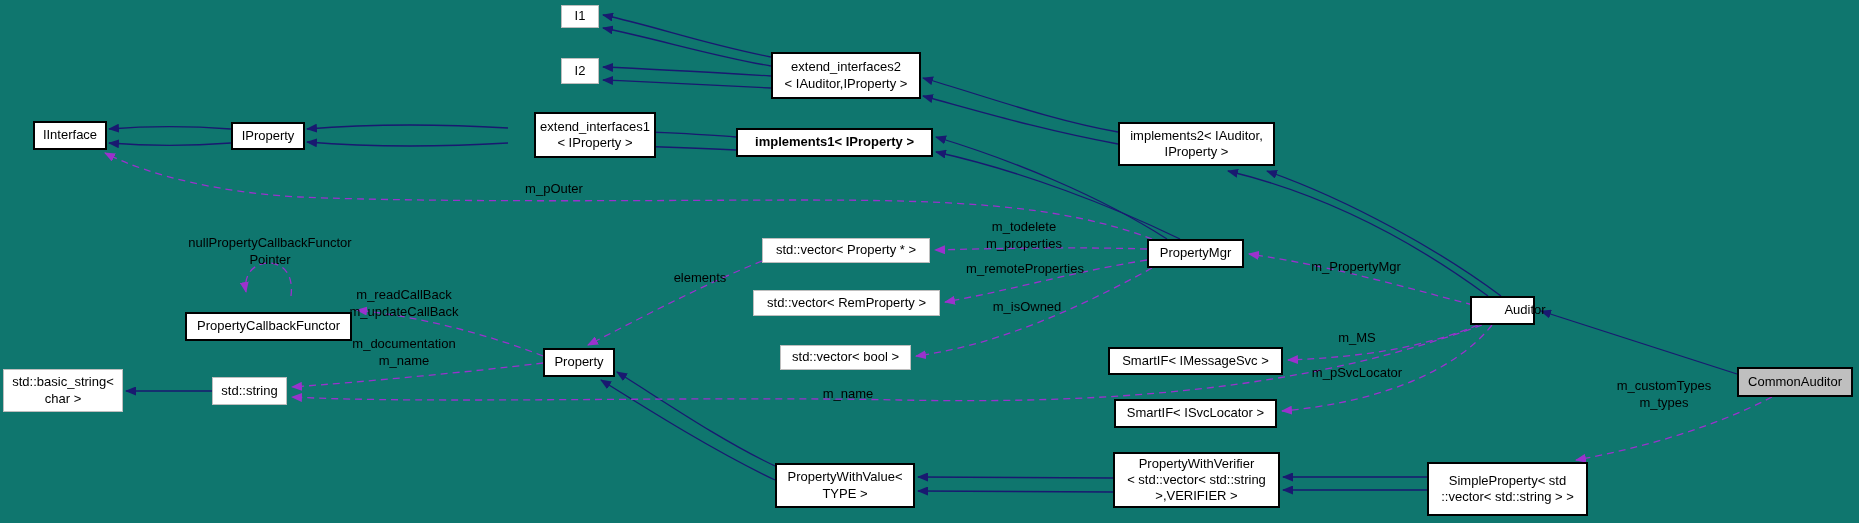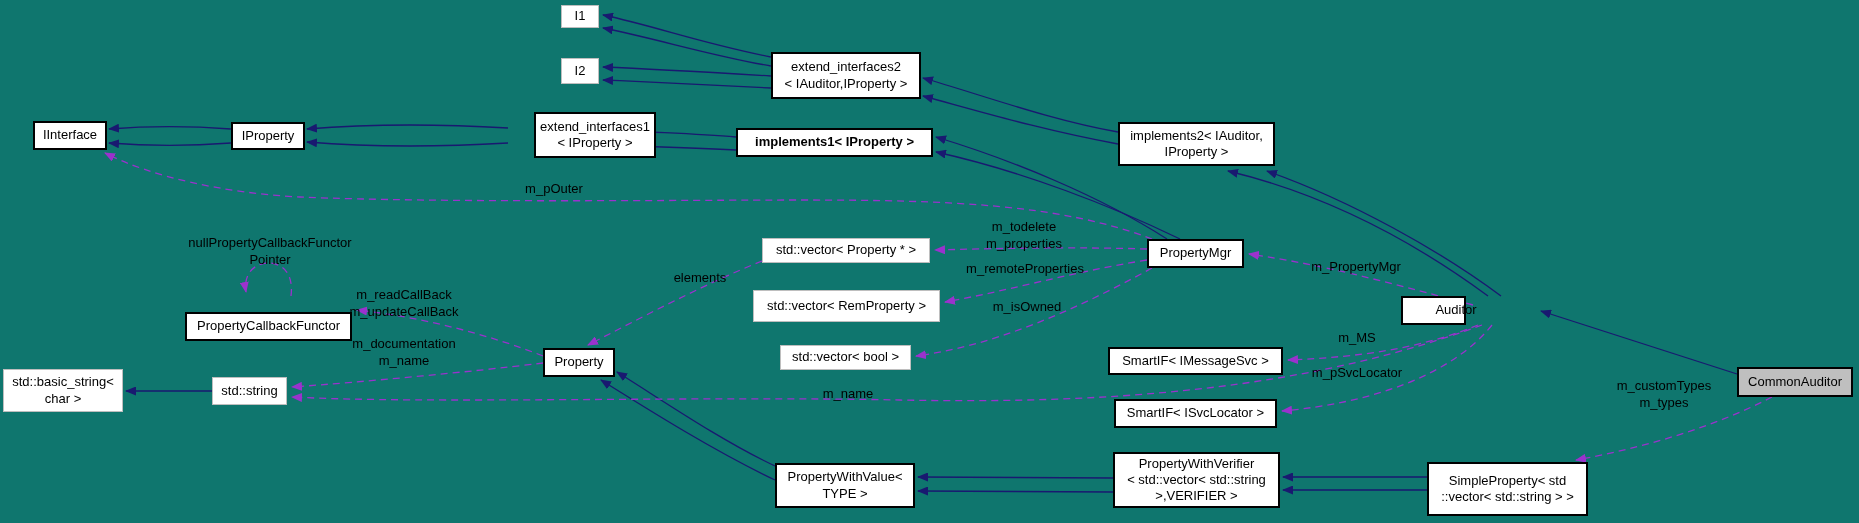--- a/index.html
+++ b/index.html
@@ -98,24 +98,24 @@
   <div class="node heavy" style="left:771px;top:52px;width:150px;height:47px;">extend_interfaces2
 &lt; IAuditor,IProperty &gt;</div>
   <div class="node heavy" style="left:33px;top:121px;width:74px;height:29px;">IInterface</div>
   <div class="node heavy" style="left:231px;top:122px;width:74px;height:28px;">IProperty</div>
   <div class="node heavy" style="left:508px;top:112px;width:122px;height:46px;margin-left:26px;">extend_interfaces1
 &lt; IProperty &gt;</div>
   <div class="node heavy" style="left:736px;top:128px;width:197px;height:29px;font-weight:bold;">implements1&lt; IProperty &gt;</div>
   <div class="node heavy" style="left:1118px;top:122px;width:157px;height:44px;">implements2&lt; IAuditor,
 IProperty &gt;</div>
   <div class="node heavy" style="left:1147px;top:239px;width:97px;height:29px;">PropertyMgr</div>
-  <div class="node heavy" style="left:1401px;top:296px;width:65px;height:29px;padding-left:45px;">Auditor</div>
+  <div class="node heavy" style="left:1470px;top:296px;width:65px;height:29px;padding-left:45px;">Auditor</div>
   <div class="node highlight" style="left:1737px;top:367px;width:116px;height:30px;">CommonAuditor</div>
   <div class="node external" style="left:762px;top:238px;width:168px;height:25px;">std::vector&lt; Property * &gt;</div>
-  <div class="node external" style="left:753px;top:290px;width:187px;height:32px;">std::vector&lt; RemProperty &gt;</div>
+  <div class="node external" style="left:753px;top:290px;width:187px;height:26px;">std::vector&lt; RemProperty &gt;</div>
   <div class="node external" style="left:780px;top:345px;width:131px;height:25px;">std::vector&lt; bool &gt;</div>
   <div class="node heavy" style="left:1108px;top:347px;width:175px;height:28px;">SmartIF&lt; IMessageSvc &gt;</div>
   <div class="node heavy" style="left:1114px;top:399px;width:163px;height:29px;">SmartIF&lt; ISvcLocator &gt;</div>
   <div class="node heavy" style="left:185px;top:296px;width:167px;height:29px;margin-top:16px;">PropertyCallbackFunctor</div>
   <div class="node external" style="left:3px;top:369px;width:120px;height:43px;">std::basic_string&lt;
 char &gt;</div>
   <div class="node external" style="left:212px;top:377px;width:75px;height:28px;">std::string</div>
   <div class="node heavy" style="left:543px;top:348px;width:72px;height:29px;">Property</div>
   <div class="node heavy" style="left:775px;top:463px;width:140px;height:45px;">PropertyWithValue&lt;
 TYPE &gt;</div>

